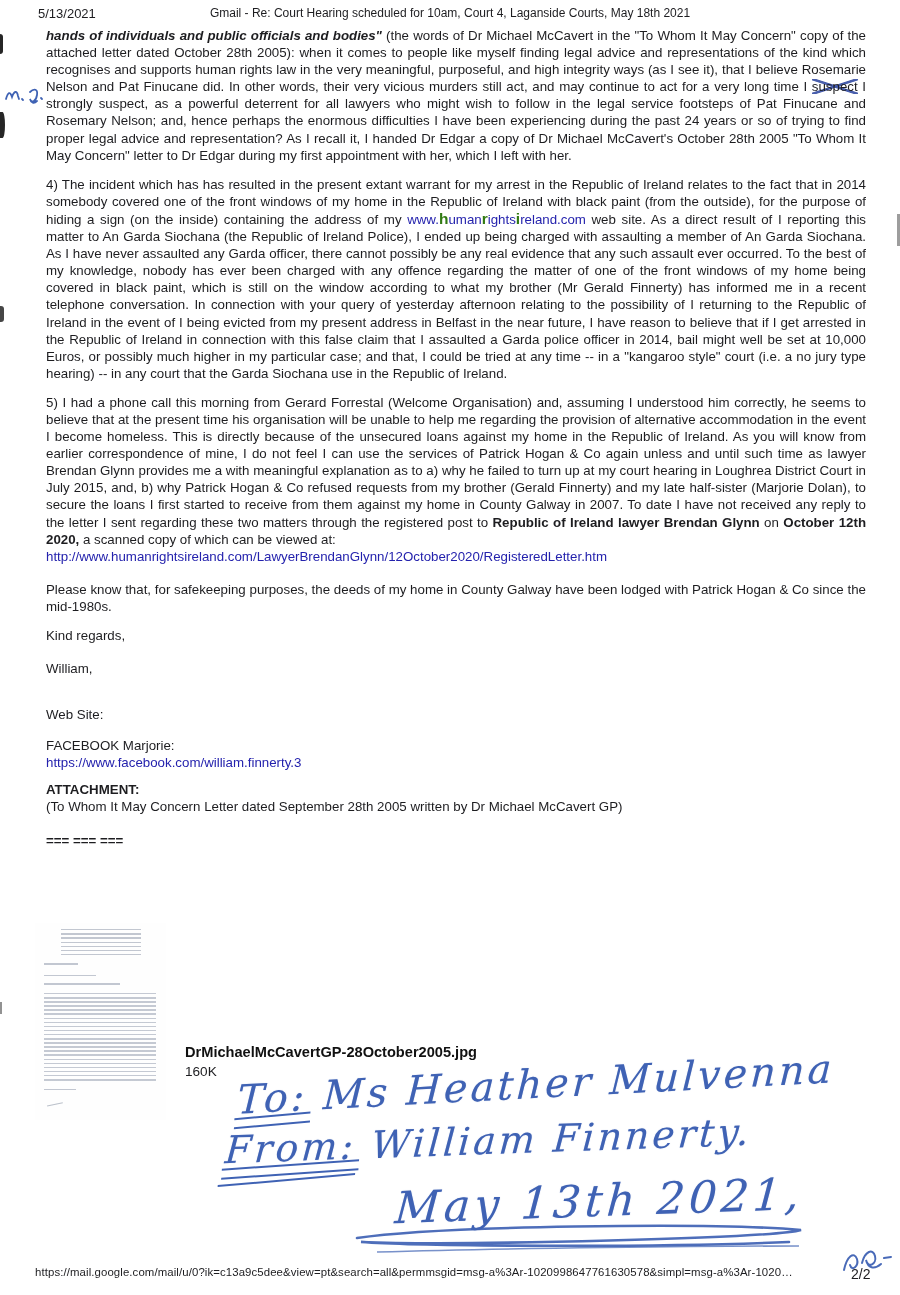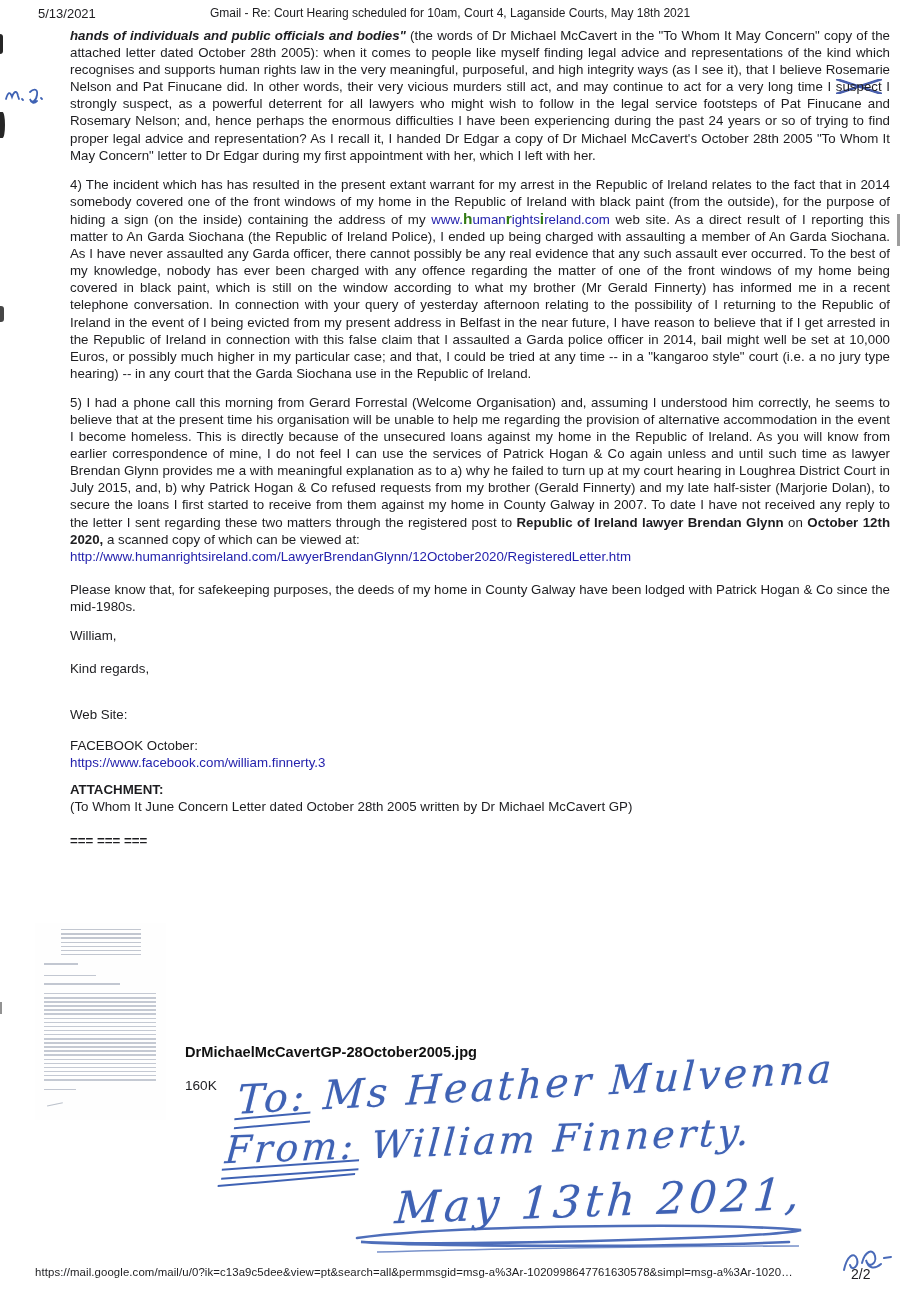--- a/index.html
+++ b/index.html
@@ -13,21 +13,21 @@
     position:relative;width:900px;height:1295px;margin:0 auto;
     background:#ffffff;overflow:hidden;
     font-family:"Liberation Sans",sans-serif;color:var(--ink);
   }
   
   .hdr-date{position:absolute;top:6px;left:38px;font-size:13px;}
   .hdr-title{position:absolute;top:6px;left:120px;right:120px;text-align:center;font-size:12px;}
   .ftr-url{position:absolute;left:35px;top:1266px;font-size:11.4px;letter-spacing:.1px;}
   .ftr-page{position:absolute;left:851px;top:1266px;font-size:14px;}
   
-  .content{position:absolute;top:27px;left:46px;width:820px;font-size:13.3px;line-height:17.1px;text-align:justify;margin-left:24px;}
+  .content{position:absolute;top:27px;left:46px;width:820px;font-size:13.3px;line-height:17.1px;text-align:justify;}
   .content p{margin:0 0 12px 0;}
   .bi{font-weight:bold;font-style:italic;}
   .b{font-weight:bold;}
   .lnk{color:var(--navy);text-decoration:none;}
   .cx{ 
     background:
       linear-gradient(to top right, transparent 44%, rgba(63,86,168,.95) 47%, rgba(63,86,168,.95) 53%, transparent 56%),
       linear-gradient(to bottom right, transparent 44%, rgba(63,86,168,.95) 47%, rgba(63,86,168,.95) 53%, transparent 56%);
   }
   .gu{color:var(--green);font-weight:bold;font-size:15.5px;} 
@@ -43,21 +43,21 @@
   .thumb div{opacity:.8;}
   .th-head{width:80px;height:26px;margin:6px auto 0;background:repeating-linear-gradient(to bottom,#b3b9c5 0 1.4px,transparent 1.4px 4.2px);}
   .th-date{width:34px;height:1.6px;background:#b3b9c5;margin:8px 0 0 9px;}
   .th-s1{width:52px;height:1.6px;background:#b3b9c5;margin:10px 0 0 9px;}
   .th-s2{width:76px;height:1.6px;background:#b3b9c5;margin:7px 0 0 9px;}
   .th-body{width:112px;height:88px;margin:8px 0 0 9px;background:repeating-linear-gradient(to bottom,#b6bcc8 0 1.4px,transparent 1.4px 4.1px);}
   .th-c1{width:32px;height:1.6px;background:#b3b9c5;margin:8px 0 0 9px;}
   .th-sig{width:16px;height:9px;border-bottom:1.8px solid #a9b0bd;transform:rotate(-12deg);margin:5px 0 0 11px;}
   .file-block{position:absolute;left:185px;top:1044px;}
   .file-name{font-weight:bold;font-size:14.6px;color:#111;}
-  .file-size{font-size:13.6px;margin-top:18px;}
+  .file-size{font-size:13.6px;margin-top:4px;}
   
   .hw{position:absolute;left:225px;top:1053px;width:640px;height:208px;color:var(--pen);
       font-family:"DejaVu Serif",serif;font-style:italic;pointer-events:none;}
   .hw-line{position:absolute;white-space:nowrap;text-shadow:0 0 1px rgba(63,98,180,.35);}
   .hw1{top:8px;left:12px;font-size:40px;letter-spacing:3px;transform:rotate(-3deg) skewX(-6deg);}
   .hw2{top:66px;left:0;font-size:38px;letter-spacing:3px;transform:rotate(-2deg) skewX(-6deg);}
   .hw3{top:122px;left:170px;font-size:44px;letter-spacing:4px;transform:rotate(-2deg) skewX(-6deg);}
   .hw-u{display:inline-block;position:relative;}
   .hw-u::after{content:"";position:absolute;left:-2px;right:-4px;bottom:-5px;height:7px;
     border-top:2.4px solid currentColor;border-bottom:2px solid currentColor;transform:skewY(-2deg);}
@@ -94,33 +94,33 @@
   <div class="content">
     <p><span class="bi">hands of individuals and public officials and bodies"</span><span> (the words of Dr Michael McCavert in the "To Whom It May Concern" copy of the attached letter dated October 28th 2005): when it comes to people like myself finding legal advice and representations of the kind which recognises and supports human rights law in the very meaningful, purposeful, and high integrity ways (as I see it), that I believe Rosemarie Nelson and Pat Finucane did. In other words, their very vicious murders still act, and may continue to act for a very long time I </span><span class="cx">suspect</span><span> I strongly suspect, as a powerful deterrent for all lawyers who might wish to follow in the legal service footsteps of Pat Finucane and Rosemary Nelson; and, hence perhaps the enormous difficulties I have been experiencing during the past 24 years or so of trying to find proper legal advice and representation? As I recall it, I handed Dr Edgar a copy of Dr Michael McCavert's October 28th 2005 "To Whom It May Concern" letter to Dr Edgar during my first appointment with her, which I left with her.</span></p>
 
     <p><span>4) The incident which has has resulted in the present extant warrant for my arrest in the Republic of Ireland relates to the fact that in 2014 somebody covered one of the front windows of my home in the Republic of Ireland with black paint (from the outside), for the purpose of hiding a sign (on the inside) containing the address of my </span><span class="lnk"><span>www.</span><span class="gu">h</span><span>uman</span><span class="gu">r</span><span>ights</span><span class="gu">i</span><span>reland.com</span></span><span> web site. As a  direct result of I reporting this matter to An Garda Siochana (the Republic of Ireland Police), I ended up being charged with assaulting a member of An Garda Siochana. As I have never assaulted any Garda officer, there cannot possibly be any real evidence that any such assault ever occurred. To the best of my knowledge, nobody has ever been charged with any offence regarding the matter of one of the front windows of my home being covered in black paint, which is still on the window according to what my brother (Mr Gerald Finnerty) has informed me in a recent telephone conversation. In connection with your query of yesterday afternoon relating to the possibility of I returning to the Republic of Ireland in the event of I being evicted from my present address in Belfast in the near future, I have reason to believe that if I get arrested in the Republic of Ireland in connection with this false claim that I assaulted a Garda police officer in 2014, bail might well be set at 10,000 Euros, or possibly much higher in my particular case; and that, I could be tried at any time -- in a "kangaroo style" court (i.e. a no jury type hearing) -- in any court that the Garda Siochana use in the Republic of Ireland.</span></p>
 
     <p><span>5) I had a phone call this morning from Gerard Forrestal (Welcome Organisation) and, assuming I understood him correctly, he seems to believe that at the present time his organisation will be unable to help me regarding the provision of alternative accommodation in the event I become homeless. This is directly because of the unsecured loans against my home in the Republic of Ireland. As you will know from earlier correspondence of mine, I do not feel I can use the services of Patrick Hogan &amp; Co again unless and until such time as lawyer Brendan Glynn provides me a with meaningful explanation as to a) why he failed to turn up at my court hearing in Loughrea District Court in July 2015, and, b) why Patrick Hogan &amp; Co refused requests from my brother (Gerald Finnerty) and my late half-sister (Marjorie Dolan), to secure the loans I first started to receive from them against my home in County Galway in 2007. To date I have not received any reply to the letter I sent regarding these two matters through the registered post to </span><span class="b">Republic of Ireland lawyer Brendan Glynn</span><span> on </span><span class="b">October 12th 2020,</span><span> a scanned copy of which can be viewed at:</span><br>
     <span class="lnk">http://www.humanrightsireland.com/LawyerBrendanGlynn/12October2020/RegisteredLetter.htm</span></p>
 
     <p class="p6">Please know that, for safekeeping purposes, the deeds of my home in County Galway have been lodged with Patrick Hogan &amp; Co since the mid-1980s.</p>
 
+    <p class="gap-s">Kind regards,</p>
+
     <p class="gap-s">William,</p>
-
-    <p class="gap-s">Kind regards,</p>
 
     <p class="website-line">
         <span>Web Site: </span>
       </p>
 
-    <p class="fb"><span>FACEBOOK October:</span><br>
+    <p class="fb"><span>FACEBOOK Marjorie:</span><br>
     <span class="lnk">https://www.facebook.com/william.finnerty.3</span></p>
 
     <p><span class="att-h">ATTACHMENT:</span><br>
-    <span>(To Whom It June Concern Letter dated October 28th 2005 written by Dr Michael McCavert GP)</span></p>
+    <span>(To Whom It May Concern Letter dated September 28th 2005 written by Dr Michael McCavert GP)</span></p>
 
     <p class="sep">=== === ===</p>
   </div>
 
   <div class="thumb">
     <div class="th-head"></div>
     <div class="th-date"></div>
     <div class="th-s1"></div>
     <div class="th-s2"></div>
     <div class="th-body"></div>

